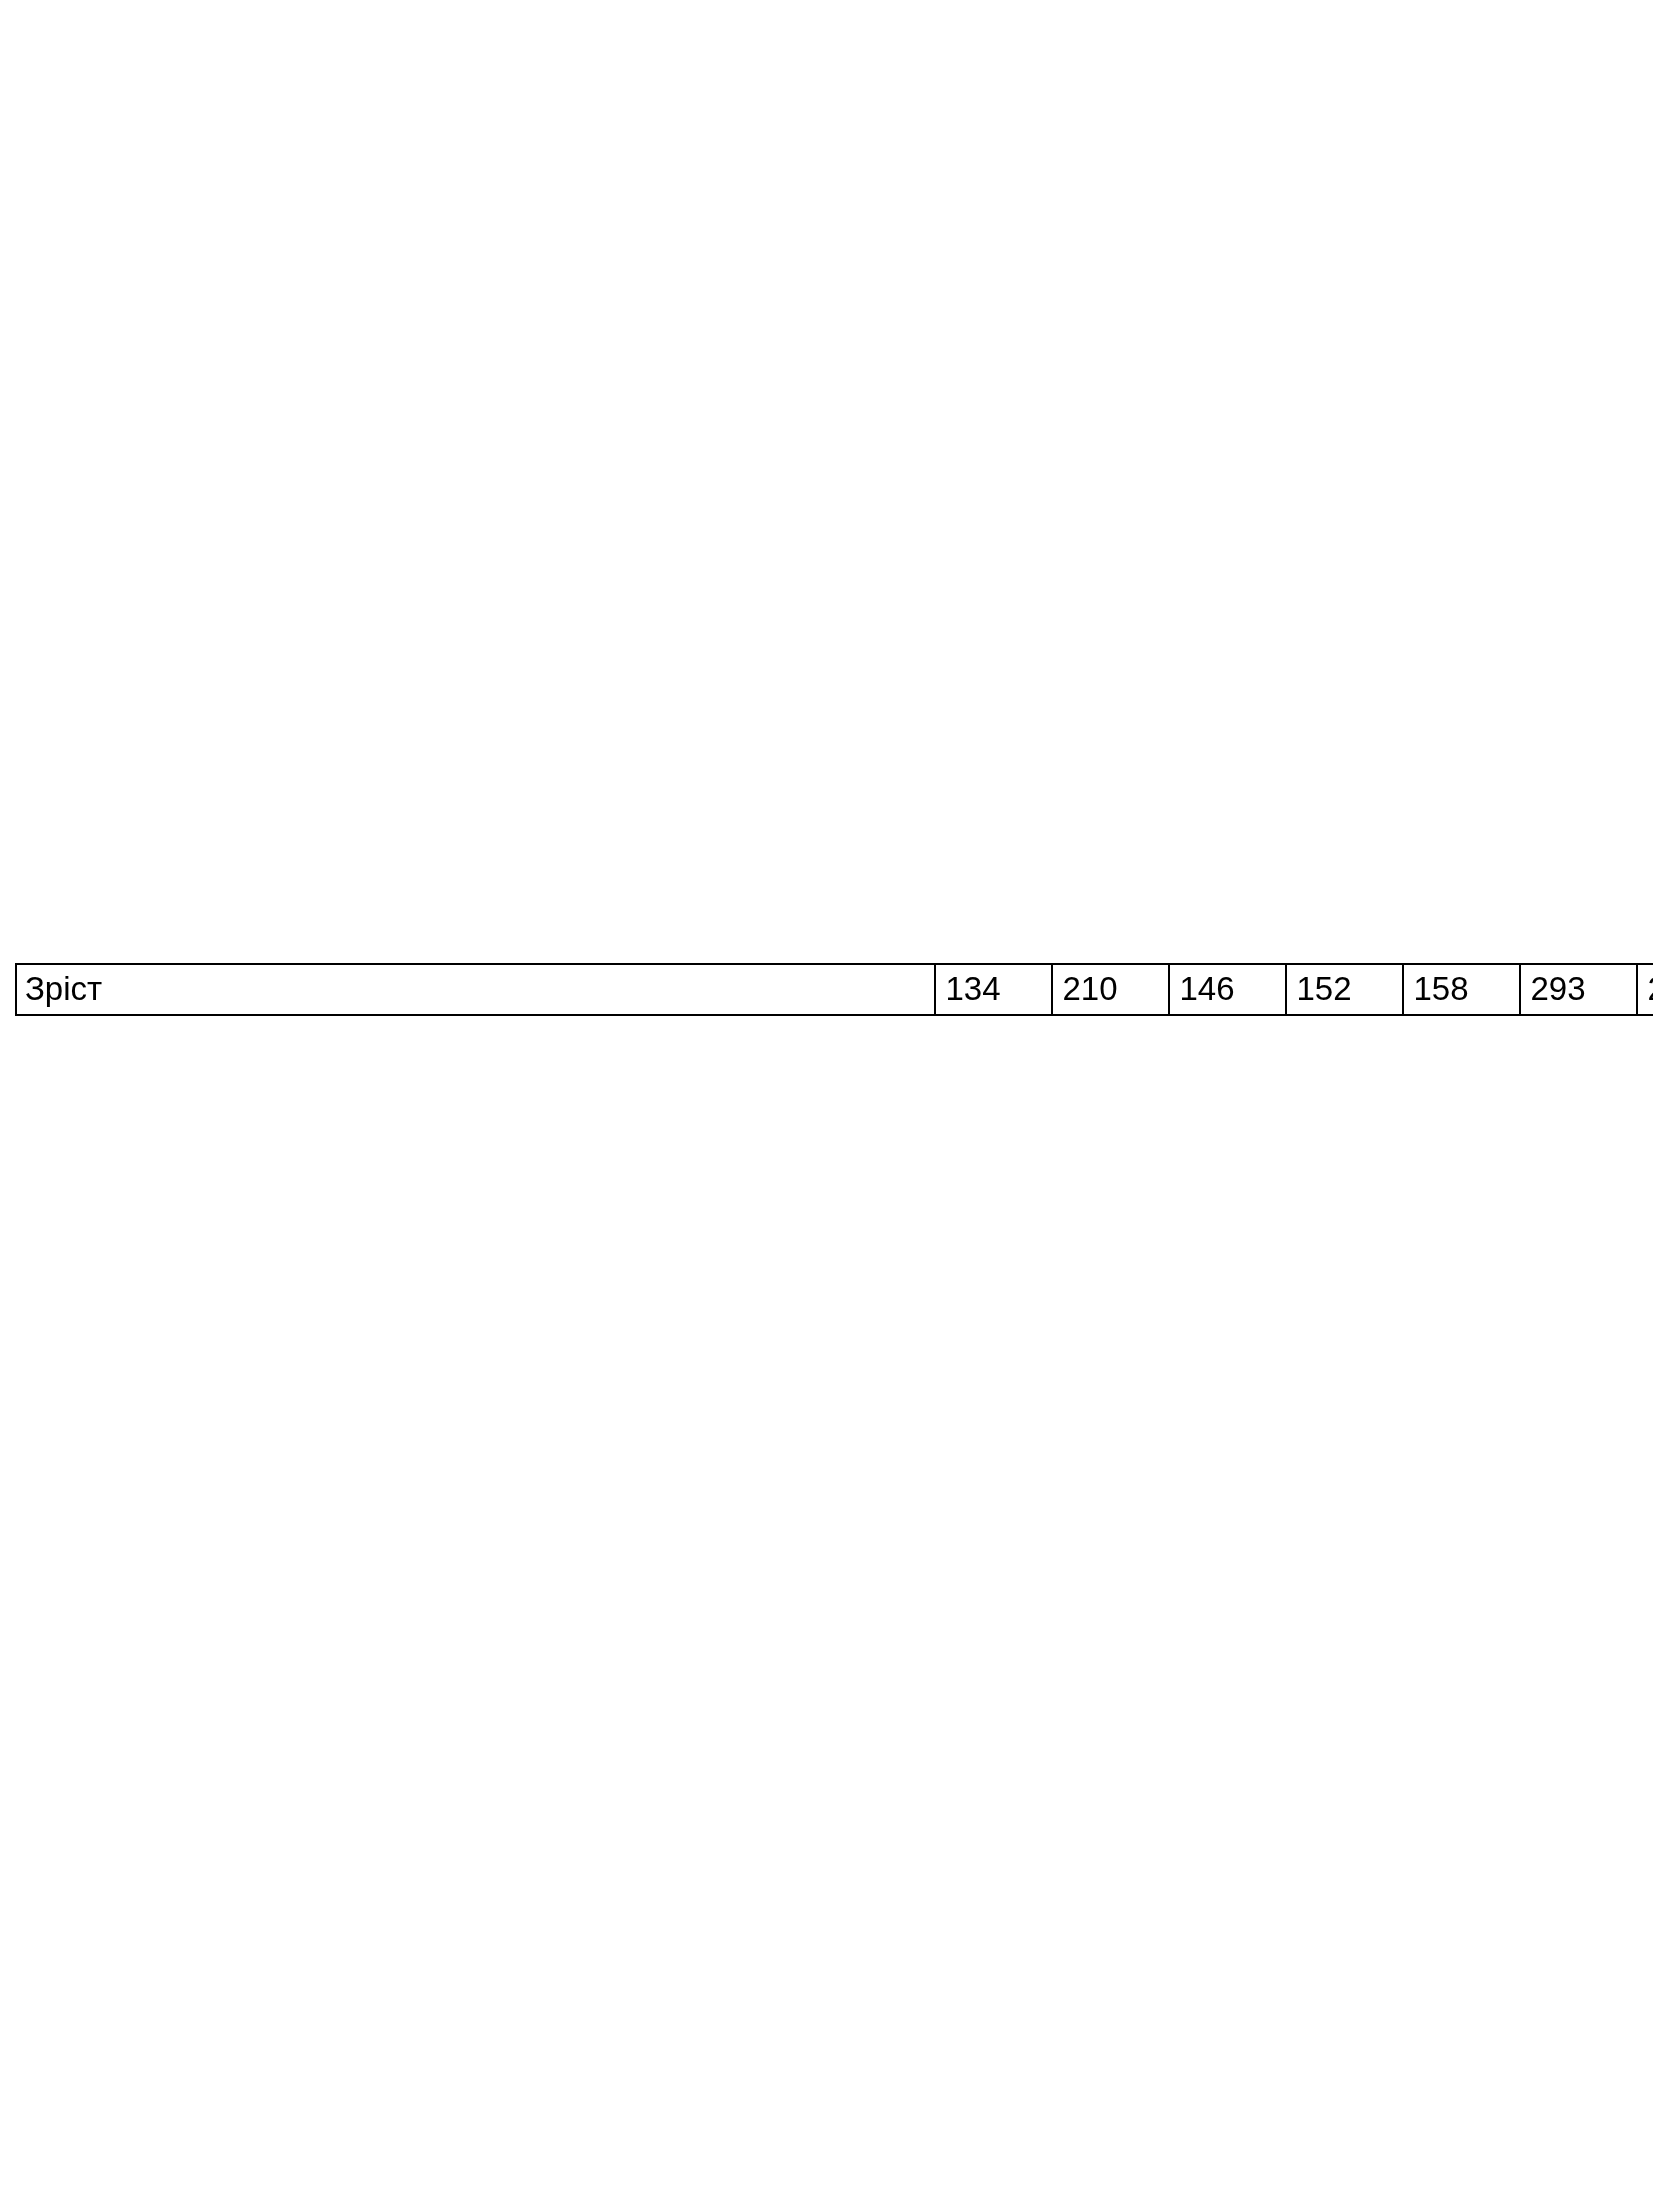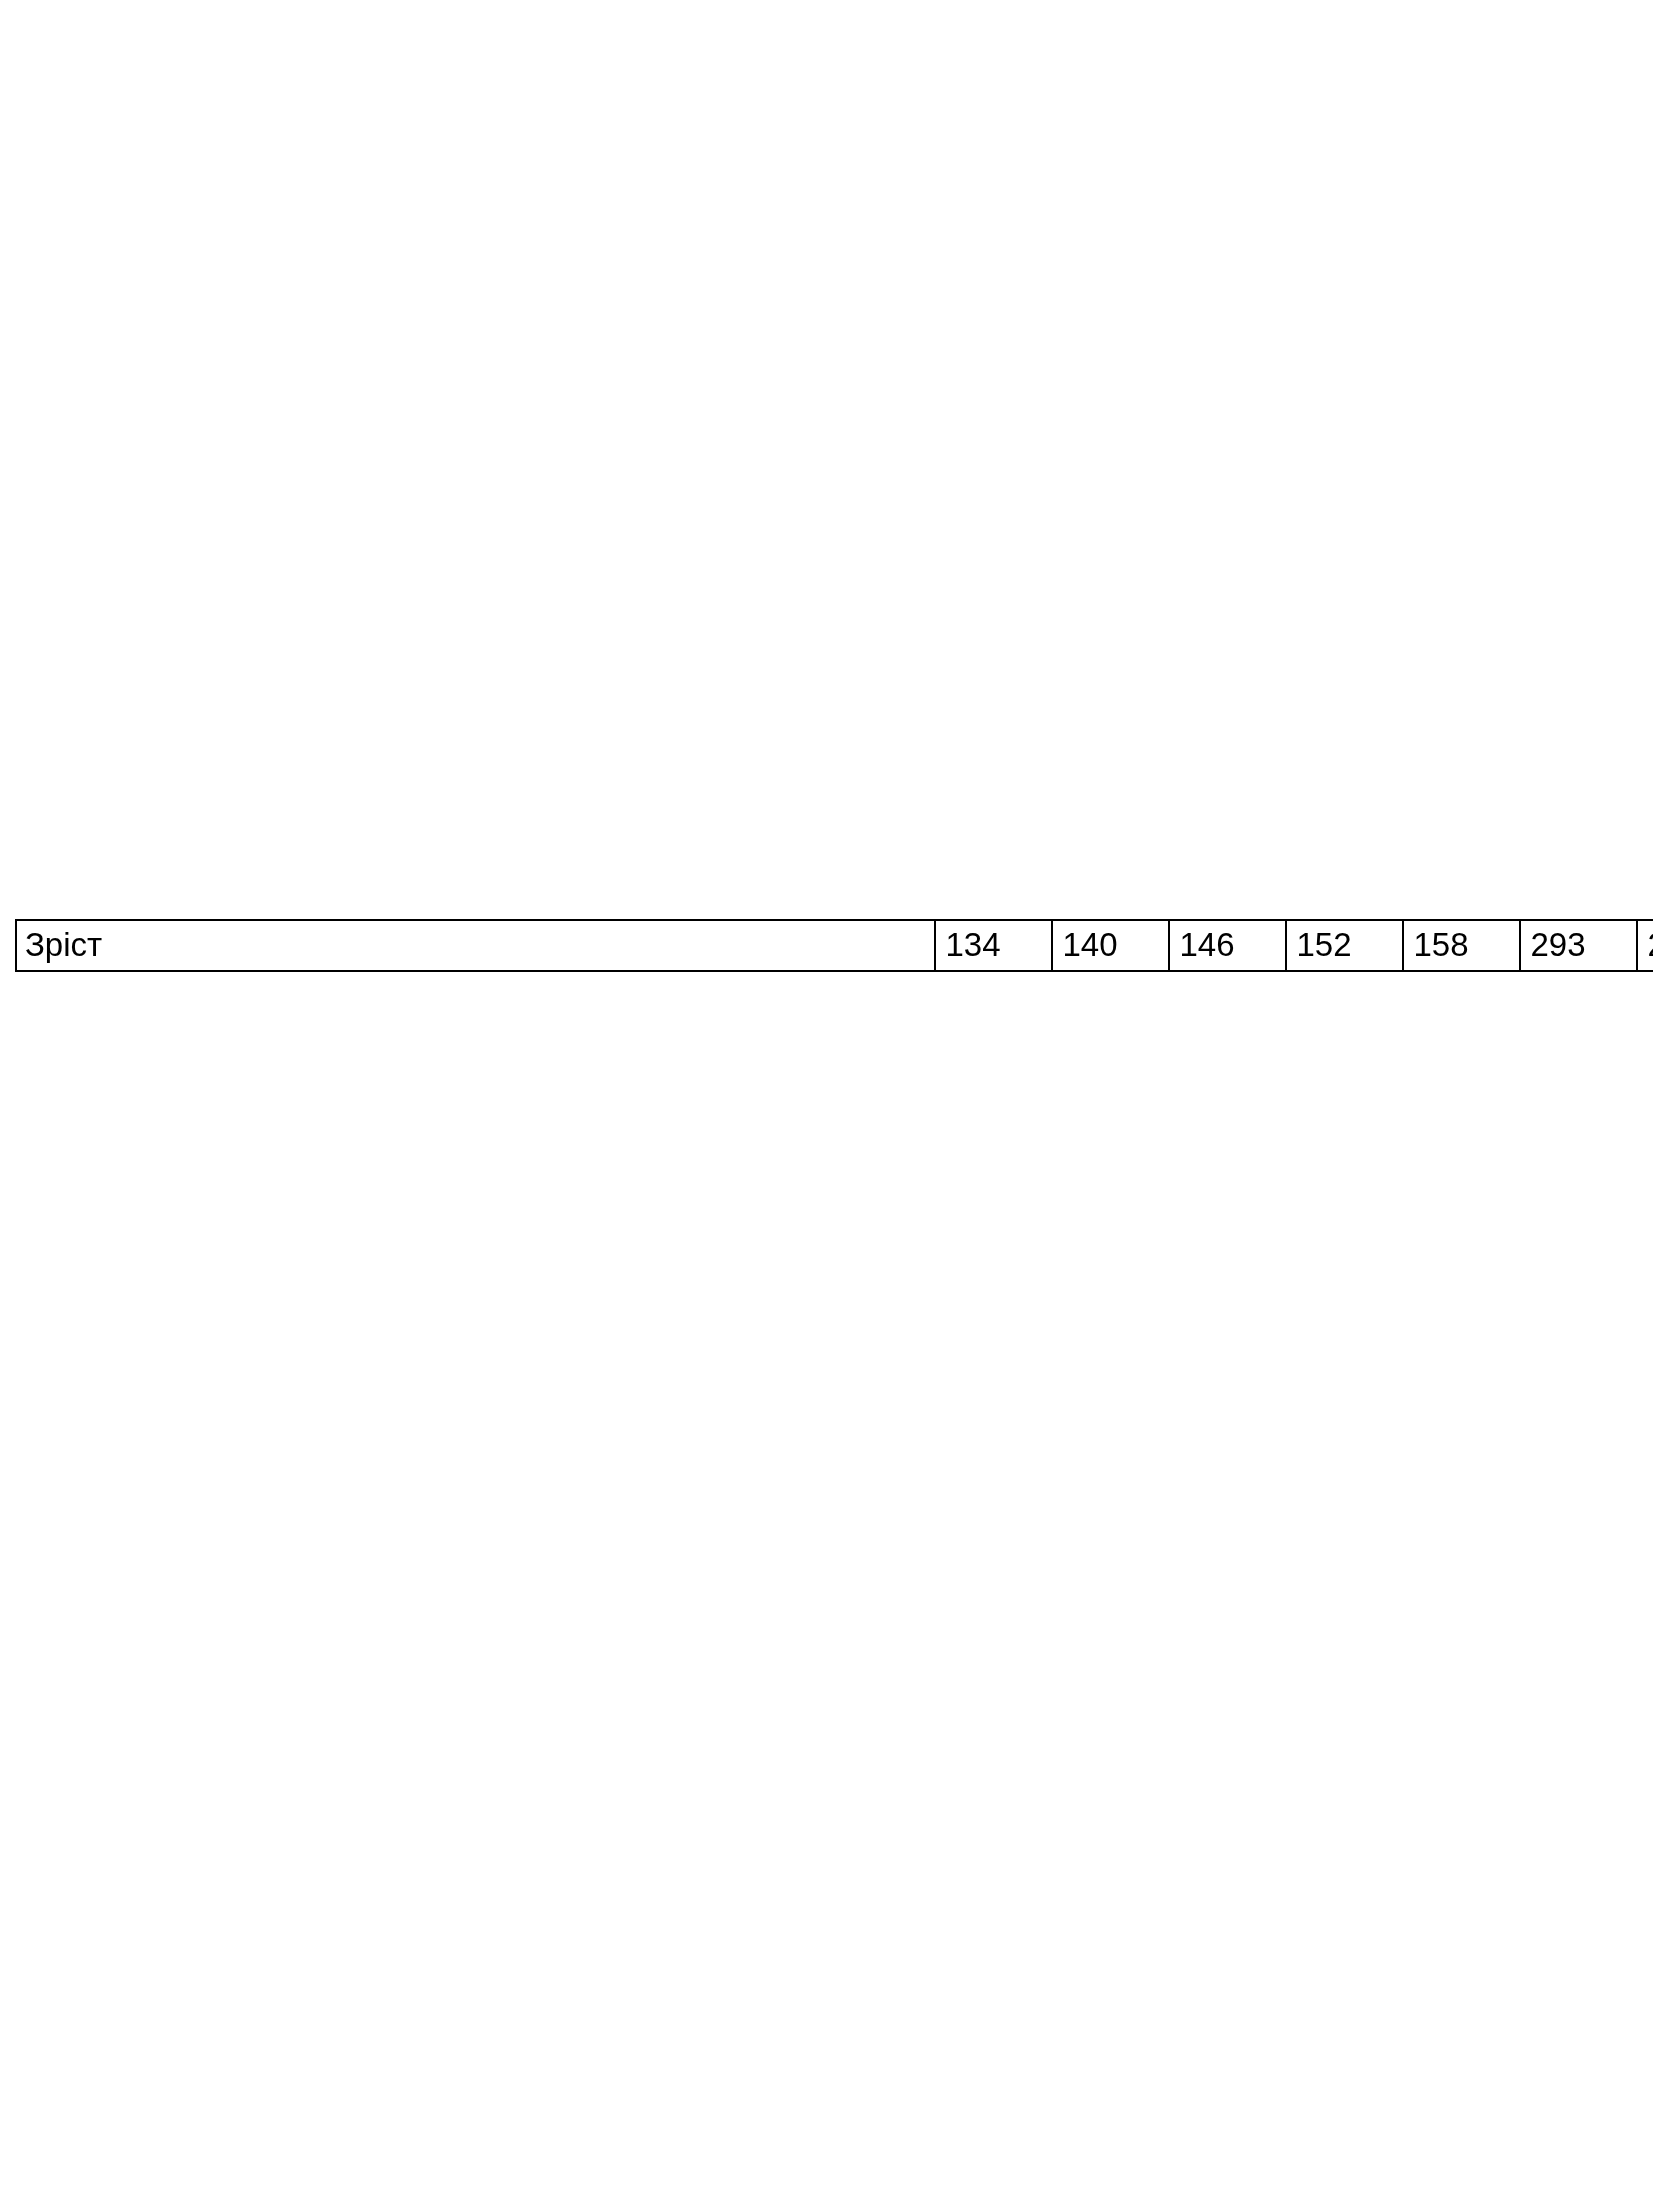--- a/index.html
+++ b/index.html
@@ -10,21 +10,21 @@
   body {
     width: 1654px;
     height: 2205px;
     position: relative;
     font-family: "Liberation Sans", sans-serif;
     color: #000000;
   }
   .size-table-wrap {
     position: absolute;
     left: 14.7px;
-    top: 919px;
+    top: 963px;
     width: 1625px;
   }
   table.size-table {
     border-collapse: collapse;
     table-layout: fixed;
     width: 1625px;
     border: 2.5px solid #000000;
   }
   table.size-table td {
     border: 2.5px solid #000000;
@@ -51,21 +51,21 @@
 </style>
 </head>
 <body>
 
 <div class="size-table-wrap">
   <table class="size-table">
     <tbody>
       <tr>
         <td class="label">Зріст</td>
         <td class="val">134</td>
-        <td class="val">140</td>
+        <td class="val">210</td>
         <td class="val">146</td>
         <td class="val">152</td>
         <td class="val">158</td>
         <td class="val">293</td>
         <td class="val">280</td>
       </tr>
     </tbody>
   </table>
 </div>
 

